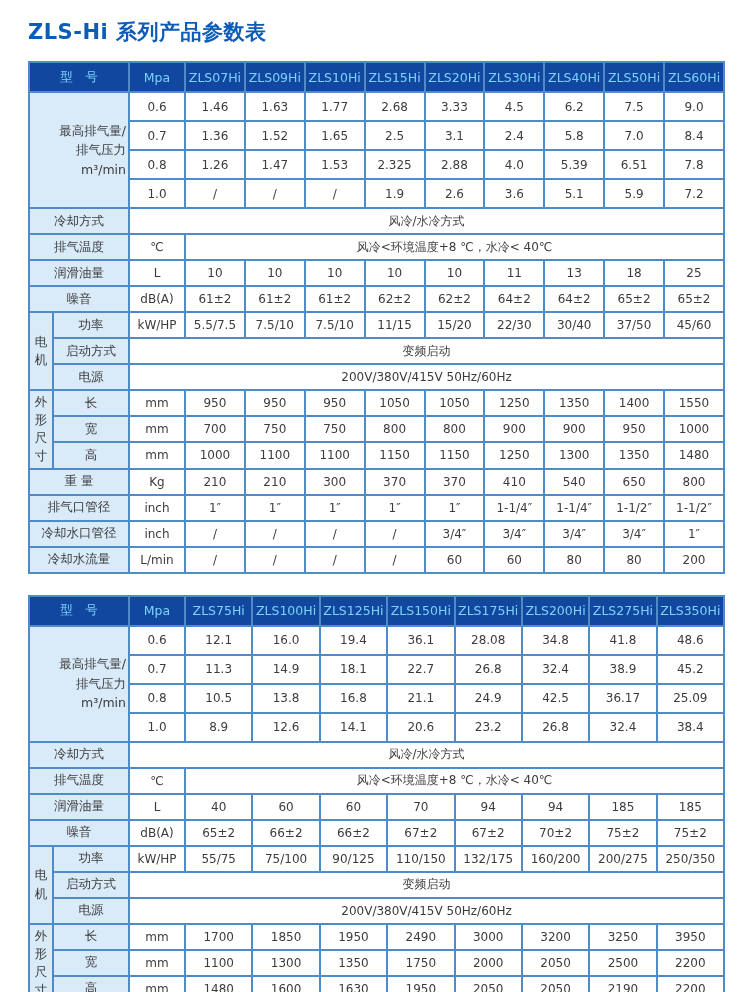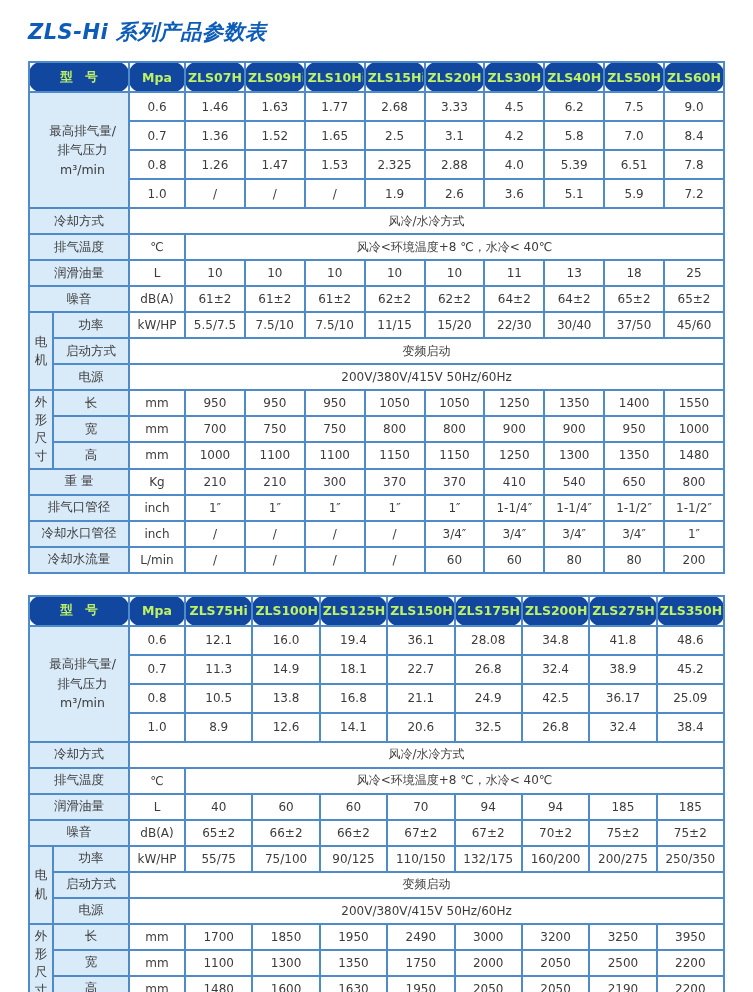--- a/index.html
+++ b/index.html
@@ -8,54 +8,52 @@
     font-family:"DejaVu Sans","Liberation Sans",sans-serif;
     color:#3c3c3c;
   }
   .page{box-sizing:border-box;width:753px;padding:12px 28px 10px 28px;}
   .page-title{
     font-size:21px;
     font-weight:bold;
     color:#0d5cb8;
     margin:6px 0 15px 0;
     letter-spacing:0.5px;
-    font-style:italic;
   }
   table.spec{
     border-collapse:collapse;
     table-layout:fixed;
     width:697px;
     margin:0 0 21px 0;
   }
   table.spec th, table.spec td{
     border:2px solid #4e8bc8;
     text-align:center;
     vertical-align:middle;
     font-size:12px;
     padding:1px 2px;
     height:22px;
     overflow:hidden;
     color:#3c3c3c;
   }
   table.spec tr.header-row th{
     background:#11479e;
-    color:#bef264;
-    font-weight:bold;
+    color:#7dd3fc;
+    font-weight:normal;
     font-size:12.5px;
     height:26px;
     border-color:#4e8bc8;
-    border-radius:12px;
   }
   table.spec td.label-cell{
     background:#d9eaf8;
     font-size:12.5px;
     text-align:center;
   }
   table.spec td.flow-label{
-    text-align:center;
+    text-align:right;
     padding-left:9px;
     line-height:1.55;
     white-space:pre-line;
   }
   table.spec td.group-cell{
     background:#d9eaf8;
     white-space:pre-line;
     line-height:1.45;
     font-size:12.5px;
     padding:2px 0;
@@ -114,21 +112,21 @@
           <td class="value-cell">7.5</td>
           <td class="value-cell">9.0</td>
         </tr>
         <tr class="flow-row">
           <td class="unit-cell">0.7</td>
           <td class="value-cell">1.36</td>
           <td class="value-cell">1.52</td>
           <td class="value-cell">1.65</td>
           <td class="value-cell">2.5</td>
           <td class="value-cell">3.1</td>
-          <td class="value-cell">4.2</td>
+          <td class="value-cell">2.4</td>
           <td class="value-cell">5.8</td>
           <td class="value-cell">7.0</td>
           <td class="value-cell">8.4</td>
         </tr>
         <tr class="flow-row">
           <td class="unit-cell">0.8</td>
           <td class="value-cell">1.26</td>
           <td class="value-cell">1.47</td>
           <td class="value-cell">1.53</td>
           <td class="value-cell">2.325</td>
@@ -368,21 +366,21 @@
           <td class="value-cell">42.5</td>
           <td class="value-cell">36.17</td>
           <td class="value-cell">25.09</td>
         </tr>
         <tr class="flow-row">
           <td class="unit-cell">1.0</td>
           <td class="value-cell">8.9</td>
           <td class="value-cell">12.6</td>
           <td class="value-cell">14.1</td>
           <td class="value-cell">20.6</td>
-          <td class="value-cell">32.5</td>
+          <td class="value-cell">23.2</td>
           <td class="value-cell">26.8</td>
           <td class="value-cell">32.4</td>
           <td class="value-cell">38.4</td>
         </tr>
         <tr>
           <td colspan="2" class="label-cell">冷却方式</td>
           <td colspan="9" class="value-cell">风冷/水冷方式</td>
         </tr>
         <tr>
           <td colspan="2" class="label-cell">排气温度</td>

